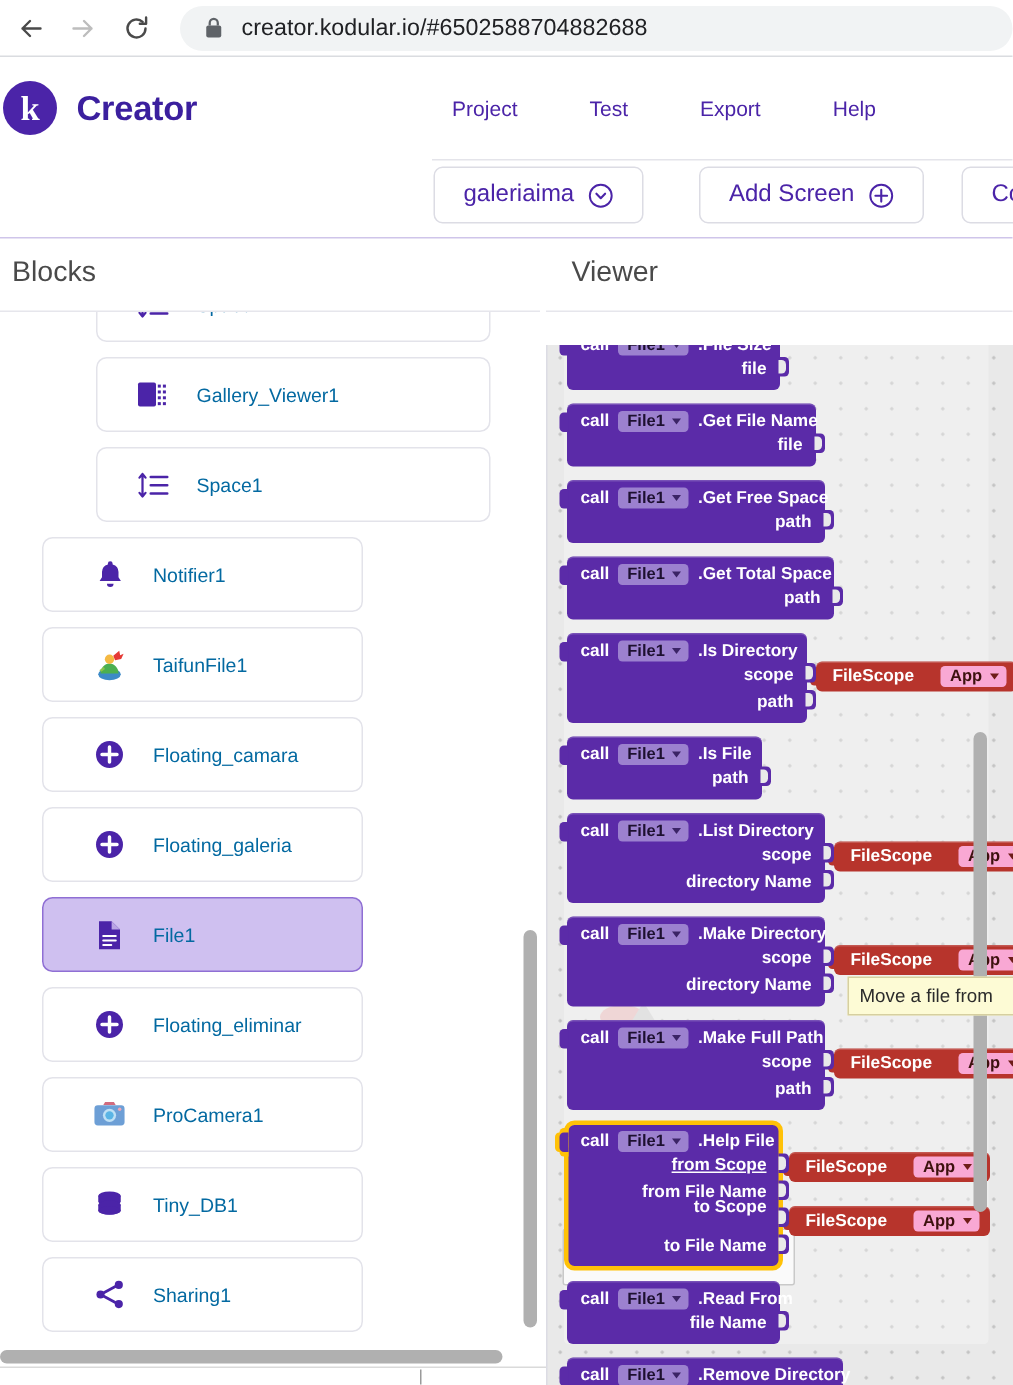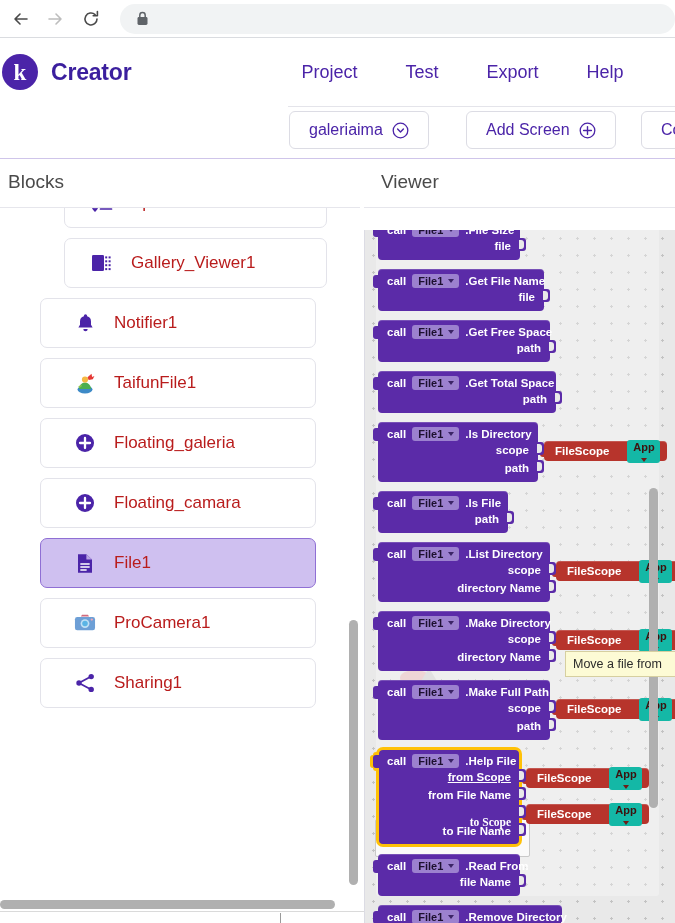--- a/index.html
+++ b/index.html
@@ -62,21 +62,21 @@
     font-family: "Liberation Serif", serif;
     line-height: 1;
   }
   .logo-text {
     margin-left: 13px;
     font-size: 23px; font-weight: bold; color: #3b1f9e;
     letter-spacing: -0.2px;
   }
   .ko-nav { display: flex; align-items: center; margin-left: 170px; gap: 48px; }
   .ko-nav-item {
-    font-size: 18px; color: #4b24a8;
+    font-size: 14px; color: #4b24a8;
     white-space: nowrap; cursor: pointer;
   }
   .tb-divider {
     position: absolute; left: 288px; top: 106px;
     width: 387px; height: 1px; background: #e4e4ea;
   }
   .pill {
     height: 38px;
     border: 1px solid #dcdce4;
     border-radius: 6px;
@@ -128,27 +128,27 @@
     height: 50px;
     border: 1px solid #e3e3ea;
     border-radius: 7px;
     background: #fff;
     display: flex; align-items: center;
     padding-left: 26px;
     gap: 18px;
     cursor: pointer;
   }
   .comp-item.w-narrow { width: 263px; margin-left: 64px; }
-  .comp-item.w-wide   { width: 276px; margin-left: 40px; padding-left: 33px; }
+  .comp-item.w-wide   { width: 214px; margin-left: 28px; padding-left: 33px; }
   .comp-item.selected {
     background: #cfc0f0;
     border: 1px solid #8f6fd4;
   }
   .comp-label {
-    font-size: 17px; color: #b91c1c;
+    font-size: 13px; color: #0369a1;
     white-space: nowrap;
   }
   .comp-ico {
     width: 22px; height: 22px;
     display: flex; align-items: center; justify-content: center;
     flex-shrink: 0;
   }
   
   .sb-vscroll {
     position: absolute; left: 349px; top: 620px;
@@ -258,25 +258,25 @@
     white-space: nowrap;
     text-align: right;
   }
   .redblk::before {
     content: ""; position: absolute; left: -4px; top: 4px;
     width: 5px; height: 12px;
     background: #b7342c; border-radius: 3px 0 0 3px;
   }
   .redblk .dd-red {
     display: inline-flex; align-items: center; gap: 5px;
-    background: #14b8a6;
+    background: #f9a8d4;
     border-radius: 3px;
     padding: 1px 5px 1px 6px;
     color: #3d110e;
-    font-size: 11px; font-weight: bold; flex-direction: column;
+    font-size: 11px; font-weight: bold;
   }
   .redblk .dd-red .caret {
     width: 0; height: 0;
     border-left: 3.5px solid transparent;
     border-right: 3.5px solid transparent;
     border-top: 4px solid #6e1d18;
   }
 
   
   .blk.selected {
@@ -358,20 +358,21 @@
         <path d="M16.4 2.6v4.2h-4.2" stroke="#4a4a4a" stroke-width="1.6" fill="none" stroke-linecap="round" stroke-linejoin="round"></path>
       </svg>
   </div>
   <div class="omnibox">
     <span class="lock-ico">
       <svg width="13" height="15" viewBox="0 0 13 15">
           <rect x="1.5" y="6" width="10" height="8" rx="1.4" fill="#5f6368"></rect>
           <path d="M3.8 6V4.3a2.7 2.7 0 0 1 5.4 0V6" stroke="#5f6368" stroke-width="1.5" fill="none"></path>
         </svg>
     </span>
+    <span class="url-text">creator.kodular.io/#6502588704882688</span>
   </div>
 </div>
 <div class="browser-sep"></div>
 
 <div class="ko-header">
   <div class="logo-wrap">
     <div class="logo-circle">k</div>
     <div class="logo-text">Creator</div>
   </div>
   <div class="ko-nav">
@@ -431,20 +432,29 @@
             <rect x="14.2" y="7.3" width="2" height="2" fill="#4b24a8"></rect>
             <rect x="17.6" y="7.3" width="2" height="2" fill="#4b24a8"></rect>
             <rect x="14.2" y="11.2" width="2" height="2" fill="#4b24a8"></rect>
             <rect x="17.6" y="11.2" width="2" height="2" fill="#4b24a8"></rect>
             <rect x="14.2" y="15.1" width="2" height="2" fill="#4b24a8"></rect>
             <rect x="17.6" y="15.1" width="2" height="2" fill="#4b24a8"></rect>
           </svg>
         </span>
         <span class="comp-label">Gallery_Viewer1</span>
       </div>
+      <div class="comp-item w-narrow">
+        <span class="comp-ico">
+          <svg width="21" height="19" viewBox="0 0 21 19">
+            <path d="M3 2v15M3 2l-2 2.4M3 2l2 2.4M3 17l-2-2.4M3 17l2-2.4" stroke="#4b24a8" stroke-width="1.5" fill="none" stroke-linecap="round"></path>
+            <path d="M8.5 4h11M8.5 9.5h11M8.5 15h11" stroke="#4b24a8" stroke-width="1.7" stroke-linecap="round"></path>
+          </svg>
+        </span>
+        <span class="comp-label">Space1</span>
+      </div>
       <div class="comp-item w-wide">
         <span class="comp-ico">
           <svg width="19" height="20" viewBox="0 0 19 20">
             <path d="M9.5 1.2a1.6 1.6 0 0 1 1.6 1.6v.5a5.3 5.3 0 0 1 3.9 5.1v3.4l1.6 2.6H2.4L4 11.8V8.4a5.3 5.3 0 0 1 3.9-5.1v-.5A1.6 1.6 0 0 1 9.5 1.2z" fill="#4b24a8"></path>
             <path d="M7.3 16.1a2.2 2.2 0 0 0 4.4 0z" fill="#4b24a8"></path>
           </svg>
         </span>
         <span class="comp-label">Notifier1</span>
       </div>
       <div class="comp-item w-wide">
@@ -459,55 +469,76 @@
         </span>
         <span class="comp-label">TaifunFile1</span>
       </div>
       <div class="comp-item w-wide">
         <span class="comp-ico">
           <svg width="20" height="20" viewBox="0 0 20 20">
             <circle cx="10" cy="10" r="9" fill="#4b24a8"></circle>
             <path d="M10 5v10M5 10h10" stroke="#fff" stroke-width="2.3" stroke-linecap="round"></path>
           </svg>
         </span>
-        <span class="comp-label">Floating_galeria</span>
+        <span class="comp-label">Floating_camara</span>
       </div>
       <div class="comp-item w-wide">
         <span class="comp-ico">
           <svg width="20" height="20" viewBox="0 0 20 20">
             <circle cx="10" cy="10" r="9" fill="#4b24a8"></circle>
             <path d="M10 5v10M5 10h10" stroke="#fff" stroke-width="2.3" stroke-linecap="round"></path>
           </svg>
         </span>
-        <span class="comp-label">Floating_camara</span>
+        <span class="comp-label">Floating_galeria</span>
       </div>
       <div class="comp-item w-wide selected">
         <span class="comp-ico">
           <svg width="18" height="21" viewBox="0 0 18 21">
             <path d="M2 1.2h8.4L16 6.6v13.2H2z" fill="#4b24a8"></path>
             <path d="M10.4 1.2V6.6H16" fill="#b9a4e4"></path>
             <path d="M4.8 11h8.4M4.8 14h8.4M4.8 17h5.4" stroke="#fff" stroke-width="1.3" stroke-linecap="round"></path>
           </svg>
         </span>
         <span class="comp-label">File1</span>
+      </div>
+      <div class="comp-item w-wide">
+        <span class="comp-ico">
+          <svg width="20" height="20" viewBox="0 0 20 20">
+            <circle cx="10" cy="10" r="9" fill="#4b24a8"></circle>
+            <path d="M10 5v10M5 10h10" stroke="#fff" stroke-width="2.3" stroke-linecap="round"></path>
+          </svg>
+        </span>
+        <span class="comp-label">Floating_eliminar</span>
       </div>
       <div class="comp-item w-wide">
         <span class="comp-ico">
           <svg width="23" height="20" viewBox="0 0 23 20">
             <path d="M7.2 3.3l1.2-2h6.2l1.2 2z" fill="#d16b7e"></path>
             <rect x="1" y="3.6" width="21" height="14" rx="2.4" fill="#6d9fd6"></rect>
             <circle cx="11.5" cy="10.6" r="4.6" fill="#bfe0f5"></circle>
             <circle cx="11.5" cy="10.6" r="2.9" fill="#5ab4e5"></circle>
             <circle cx="18.6" cy="6.4" r="1.2" fill="#f2a7b6"></circle>
           </svg>
         </span>
         <span class="comp-label">ProCamera1</span>
       </div>
       <div class="comp-item w-wide">
         <span class="comp-ico">
+          <svg width="20" height="20" viewBox="0 0 20 20">
+            <ellipse cx="10" cy="4.2" rx="7.5" ry="2.9" fill="#4b24a8"></ellipse>
+            <path d="M2.5 4.2v3.6c0 1.6 3.4 2.9 7.5 2.9s7.5-1.3 7.5-2.9V4.2" fill="#4b24a8"></path>
+            <ellipse cx="10" cy="10.2" rx="7.5" ry="2.9" fill="#4b24a8"></ellipse>
+            <path d="M2.5 10.2v3.6c0 1.6 3.4 2.9 7.5 2.9s7.5-1.3 7.5-2.9v-3.6" fill="#4b24a8"></path>
+            <ellipse cx="10" cy="14" rx="7.5" ry="2.9" fill="#4b24a8"></ellipse>
+          </svg>
+        </span>
+        <span class="comp-label">Tiny_DB1</span>
+      </div>
+      <div class="comp-item w-wide">
+        <span class="comp-ico">
           <svg width="21" height="20" viewBox="0 0 21 20">
             <circle cx="16.2" cy="3.6" r="2.7" fill="#4b24a8"></circle>
             <circle cx="4" cy="10" r="2.7" fill="#4b24a8"></circle>
             <circle cx="16.2" cy="16.4" r="2.7" fill="#4b24a8"></circle>
             <path d="M6.2 8.8l8-4.3M6.2 11.2l8 4.3" stroke="#4b24a8" stroke-width="1.8" stroke-linecap="round"></path>
           </svg>
         </span>
         <span class="comp-label">Sharing1</span>
       </div>
     </div>
@@ -701,21 +732,21 @@
           <span class="dd">
             <span>File1</span>
             <span class="caret"></span>
           </span>
           <span class="word">.Help File</span>
         </div>
         <div class="arg" style="top: 22px; text-decoration: underline;">from Scope</div>
         <div class="socket" style="left: 141px; top: 20px;"></div>
         <div class="arg" style="top: 40px;">from File Name</div>
         <div class="socket" style="left: 141px; top: 38px;"></div>
-        <div class="arg" style="top: 67px; font-family: Liberation Serif, serif;">to Scope</div>
+        <div class="arg" style="top: 50px;">to Scope</div>
         <div class="socket" style="left: 141px; top: 56px;"></div>
         <div class="arg" style="top: 76px;">to File Name</div>
         <div class="socket" style="left: 141px; top: 74px;"></div>
       </div>
       <div class="blk" style="left: 13px; top: 624px; width: 142px; height: 42px;">
         <div class="plug-left"></div>
         <div class="row1">
           <span class="word">call</span>
           <span class="dd">
             <span>File1</span>

